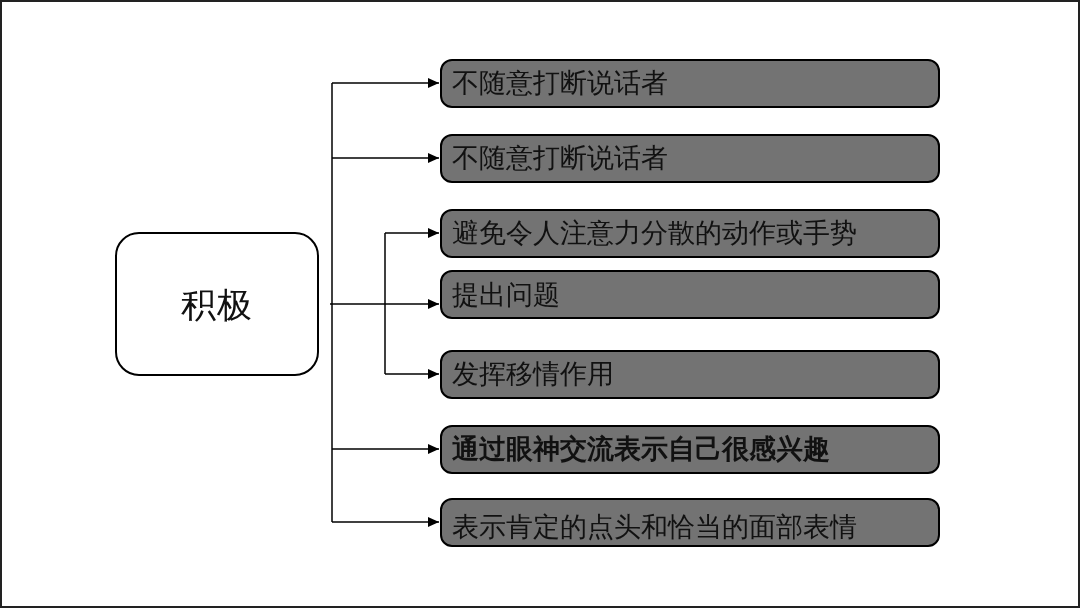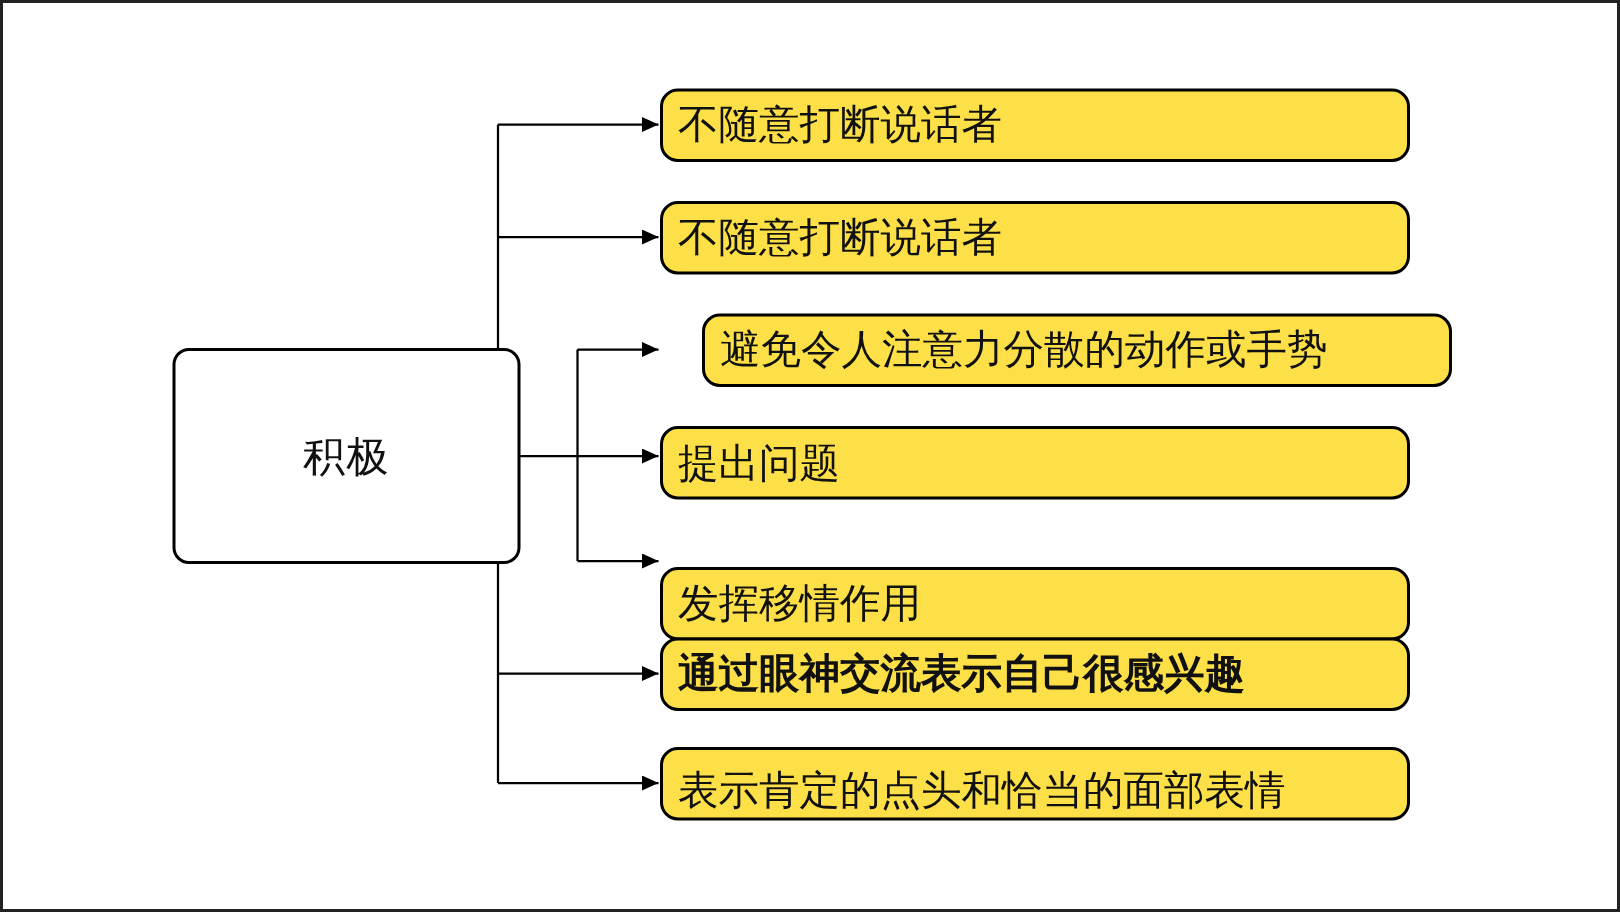--- a/index.html
+++ b/index.html
@@ -18,45 +18,45 @@
   .connectors {
     position: absolute;
     left: 0; top: 0;
     width: 1080px; height: 608px;
   }
 
   .root-node {
     position: absolute;
     left: 113px;
     top: 230px;
-    width: 232px;
+    width: 204px;
     height: 144px;
     box-sizing: border-box;
     border: 2px solid #000000;
-    border-radius: 11px;
+    border-radius: 24px;
     background: #ffffff;
     display: flex;
     flex-direction: column;
     align-items: center;
     justify-content: center;
-    font-size: 28px;
+    font-size: 35px;
     line-height: 47px;
     color: #111111;
     letter-spacing: 1px;
   }
 
   .branch-box {
     position: absolute;
     left: 438px;
     width: 500px;
     height: 49px;
     box-sizing: border-box;
     border: 2px solid #000000;
     border-radius: 12px;
-    background: #fde047;
+    background: #737373;
     display: flex;
     align-items: center;
     padding-left: 10px;
     font-size: 27px;
     color: #111111;
     white-space: nowrap;
     overflow: hidden;
   }
 </style>
 </head>
@@ -87,27 +87,27 @@
     <span>积极</span>
   </div>
 
   <div id="branches">
       <div class="branch-box" style="top: 56.5px;">
         <span>不随意打断说话者</span>
       </div>
       <div class="branch-box" style="top: 131.5px;">
         <span>不随意打断说话者</span>
       </div>
-      <div class="branch-box" style="top: 206.5px; margin-left: 28px;">
+      <div class="branch-box" style="top: 206.5px;">
         <span>避免令人注意力分散的动作或手势</span>
       </div>
-      <div class="branch-box" style="top: 282px;">
+      <div class="branch-box" style="top: 268px;">
         <span>提出问题</span>
       </div>
-      <div class="branch-box" style="top: 347.5px; margin-top: 28px;">
+      <div class="branch-box" style="top: 347.5px;">
         <span>发挥移情作用</span>
       </div>
       <div class="branch-box" style="top: 422.5px; font-weight: bold;">
         <span>通过眼神交流表示自己很感兴趣</span>
       </div>
       <div class="branch-box" style="top: 495.5px; align-items: flex-end;">
         <span>表示肯定的点头和恰当的面部表情</span>
       </div>
     </div>
 

